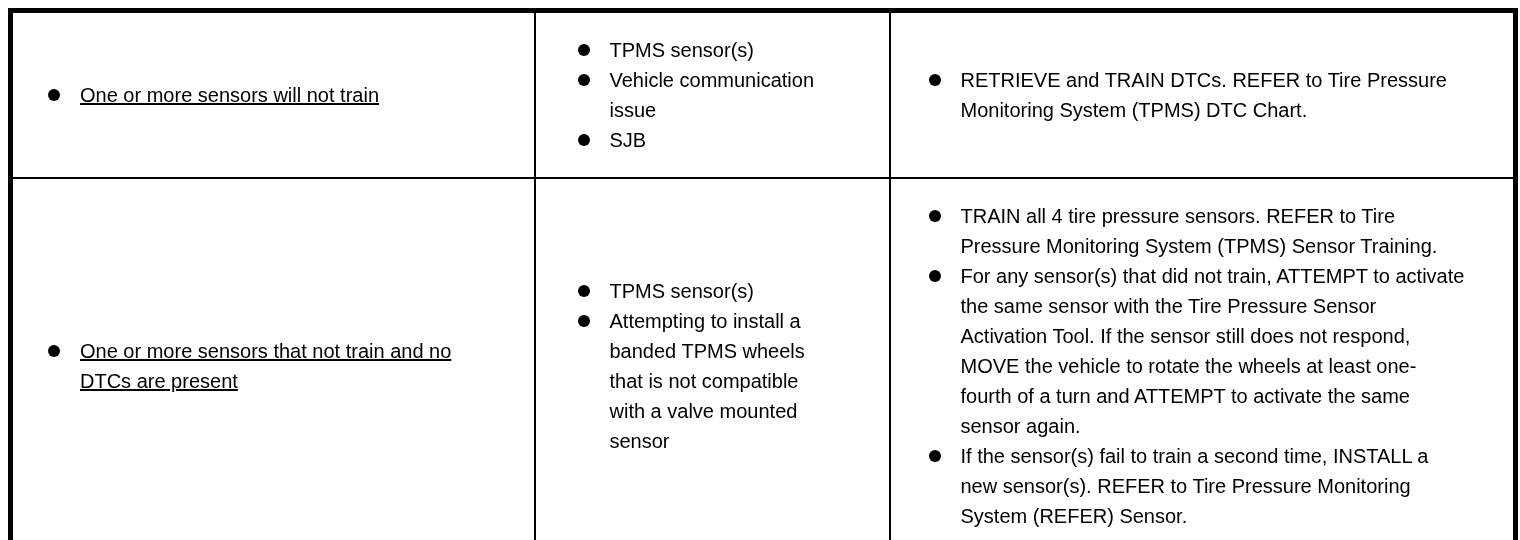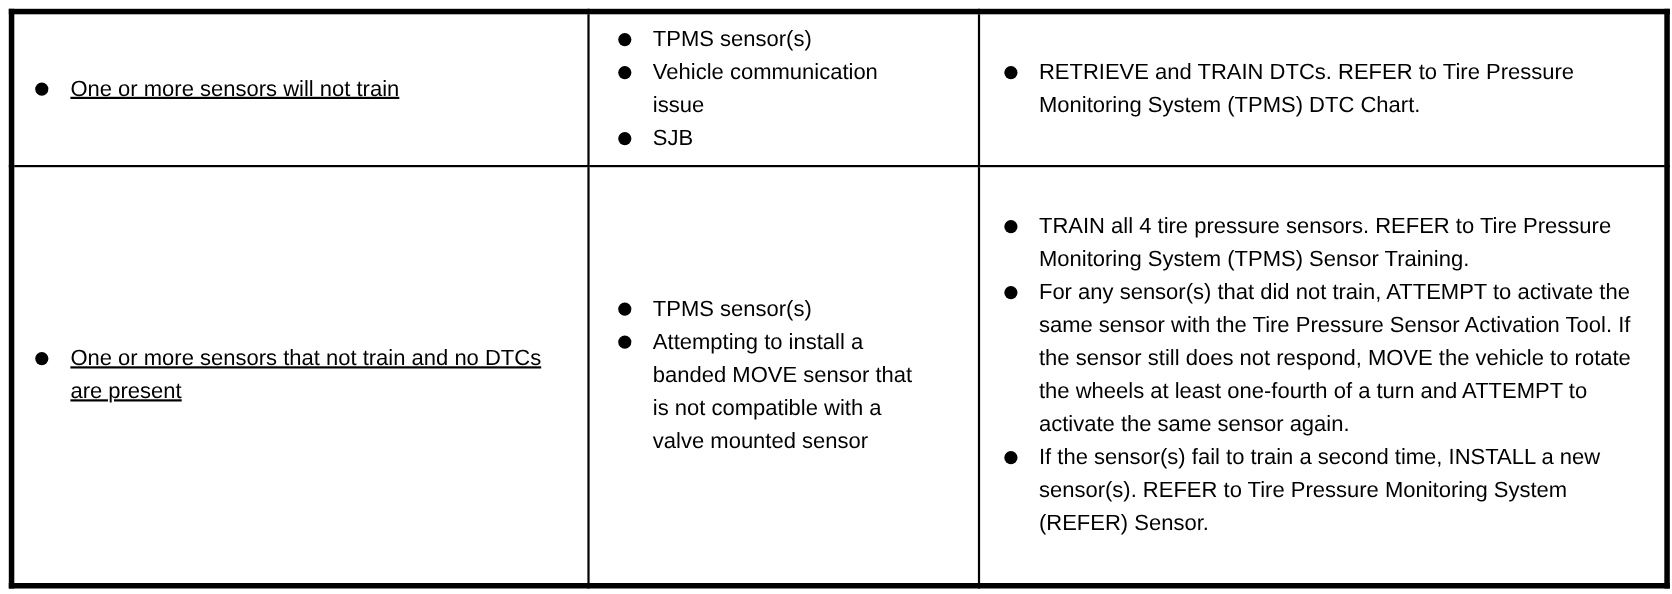--- a/index.html
+++ b/index.html
@@ -30,21 +30,21 @@
   td {
     border: 2px solid #000000;
     vertical-align: middle;
     padding: 6px 0;
   }
   tr.row-1 { height: 140px; }
   td.symptom-cell  { padding-left: 13px; padding-right: 40px; text-decoration: underline; }
   td.sources-cell  { padding-left: 20px; padding-right: 45px; }
   td.actions-cell  { padding-left: 16px; padding-right: 30px; }
   ul.bullet-list {
-    margin: 0;
+    margin: 16px;
     padding: 0;
     list-style: none;
   }
   li.bullet-item {
     display: flex;
     align-items: flex-start;
   }
   span.bullet {
     flex: 0 0 12px;
     width: 12px;
@@ -111,21 +111,21 @@
         </ul>
       </td>
       <td class="sources-cell">
         <ul class="bullet-list">
           <li class="bullet-item">
             <span class="bullet"></span>
             <span class="item-text">TPMS sensor(s)</span>
           </li>
           <li class="bullet-item">
             <span class="bullet"></span>
-            <span class="item-text">Attempting to install a banded MOVE sensor that is not compatible with a valve mounted sensor</span>
+            <span class="item-text">Attempting to install a banded TPMS wheels that is not compatible with a valve mounted sensor</span>
           </li>
         </ul>
       </td>
       <td class="actions-cell">
         <ul class="bullet-list">
           <li class="bullet-item">
             <span class="bullet"></span>
             <span class="item-text">TRAIN all 4 tire pressure sensors. REFER to Tire Pressure Monitoring System (TPMS) Sensor Training.</span>
           </li>
           <li class="bullet-item">

